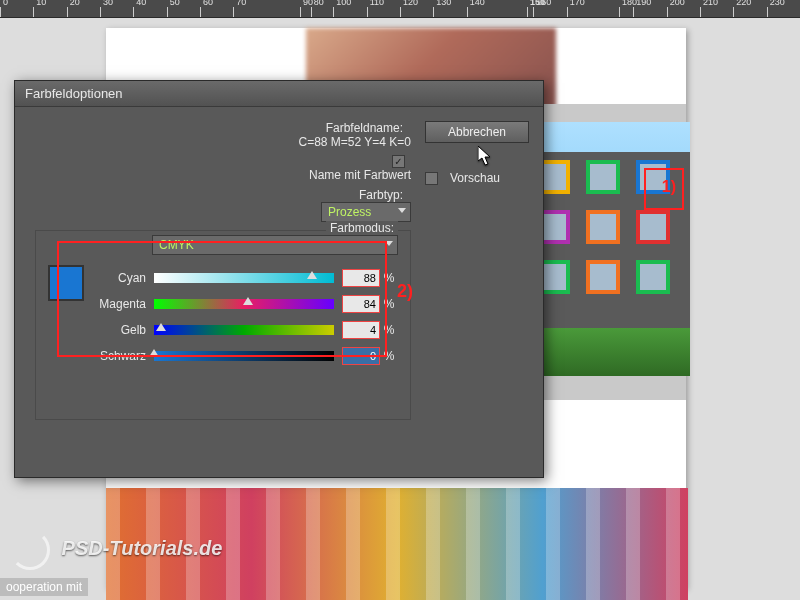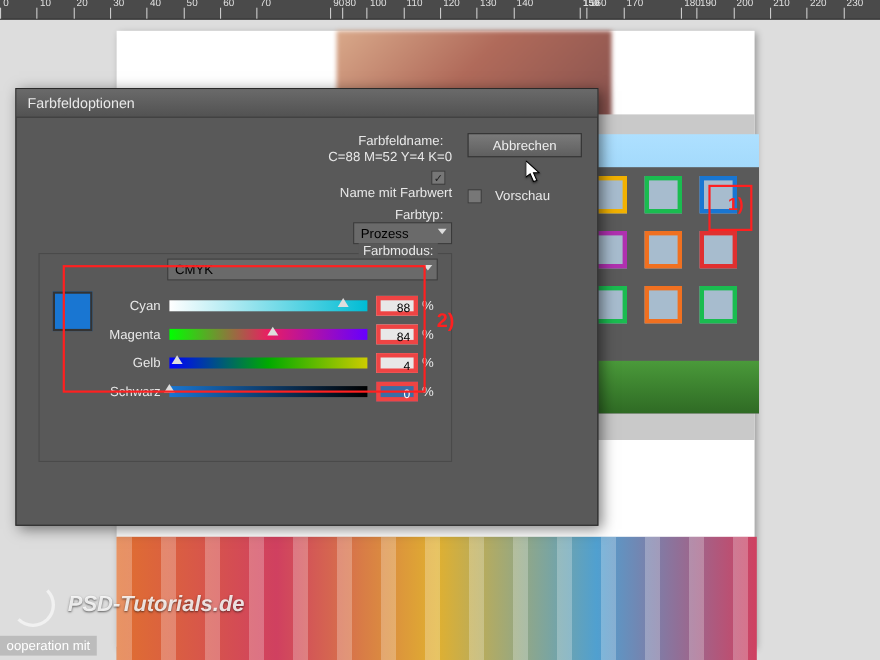--- a/index.html
+++ b/index.html
@@ -42,42 +42,42 @@
   .left-col { flex:1; }
   .right-col { width: 104px; display:flex; flex-direction:column; gap:6px; }
 
   .row { display:flex; align-items:flex-end; margin-bottom: 6px; flex-direction: column; }
   .row .lbl { width: 96px; text-align: right; padding-right: 8px; color: #e8e8e8; }
 
   .name-val { color:#e8e8e8; }
   .chk { width:13px; height:13px; background:#777; border:1px solid #3a3a3a; margin-right:6px; display:inline-flex; align-items:center; justify-content:center; }
   .chk.checked::after { content:"✓"; font-size:10px; color:#222; }
 
-  .select { background:#6a6a6a; border:1px solid #3a3a3a; height:20px; display:inline-flex; align-items:center; padding:0 6px; position:relative; color:#000000; }
+  .select { background:#6a6a6a; border:1px solid #3a3a3a; height:20px; display:inline-flex; align-items:center; padding:0 6px; position:relative; color:#bef264; }
   .select .caret { position:absolute; right:4px; top:5px; width:0;height:0;border-left:4px solid transparent;border-right:4px solid transparent;border-top:5px solid #ddd; }
   .sel-type { width: 90px; }
   .sel-mode { width: 246px; }
 
   .group { border:1px solid #4a4a4a; padding: 10px 12px 16px 12px; margin-top: 8px; position: relative; }
   .group-label { position:absolute; top:-8px; left:8px; background:#595959; padding:0 4px; color:#e8e8e8; }
 
   .highlight2 { position:absolute; left: 42px; top: 160px; width: 330px; height: 116px; border: 2px solid #ff2020; }
   .hl2-label { position:absolute; left: 382px; top: 200px; color:#ff2020; font-weight:bold; font-size:18px; }
 
   .swatch { width: 36px; height: 36px; border: 2px solid #333; background:#1976d2; margin-right: 12px; }
 
   .slider-row { display:flex; align-items:center; height:26px; }
   .slider-row .slabel { width:58px; text-align:right; padding-right:8px; }
   .slider-row .track { flex:1; height:10px; position:relative; margin-right:8px; }
   .slider-row .thumb { position:absolute; top:-2px; width:0;height:0; border-left:5px solid transparent; border-right:5px solid transparent; border-bottom:8px solid #ddd; transform: translateX(-5px); }
   .track.cyan    { background: linear-gradient(90deg,#fff,#00bcd4); }
   .track.magenta { background: linear-gradient(90deg,#0f0,#e91e63,#60f); }
   .track.yellow  { background: linear-gradient(90deg,#00f,#0a0,#cc0); }
   .track.black   { background: linear-gradient(90deg,#1976d2,#000); }
-  .numbox { width:38px; height:18px; background:#e8e8e8; color:#000; border:4px solid #ef4444; text-align:right; padding:0 3px; font-size:11px; line-height:16px; }
+  .numbox { width:38px; height:18px; background:#e8e8e8; color:#000; border:1px solid #ef4444; text-align:right; padding:0 3px; font-size:11px; line-height:16px; }
   .numbox.sel { background:#3a6ea5; color:#fff; }
   .pct { width:18px; text-align:center; }
 
   .btn { height:22px; background: linear-gradient(180deg,#7a7a7a,#5f5f5f); border:1px solid #333; color:#eee; display:flex; align-items:center; justify-content:center; cursor:default; font-size:12px; }
   .btn.primary { border:1px solid #888; box-shadow: inset 0 0 0 1px #aaa; }
 
   .vorschau-row { display:flex; align-items:center; gap:6px; margin-top:22px; }
 
   .cursor { position:absolute; left:478px; top:146px; width:14px; height:20px; z-index:50; }
   .cursor svg { filter: drop-shadow(0 1px 1px rgba(0,0,0,.6)); }

